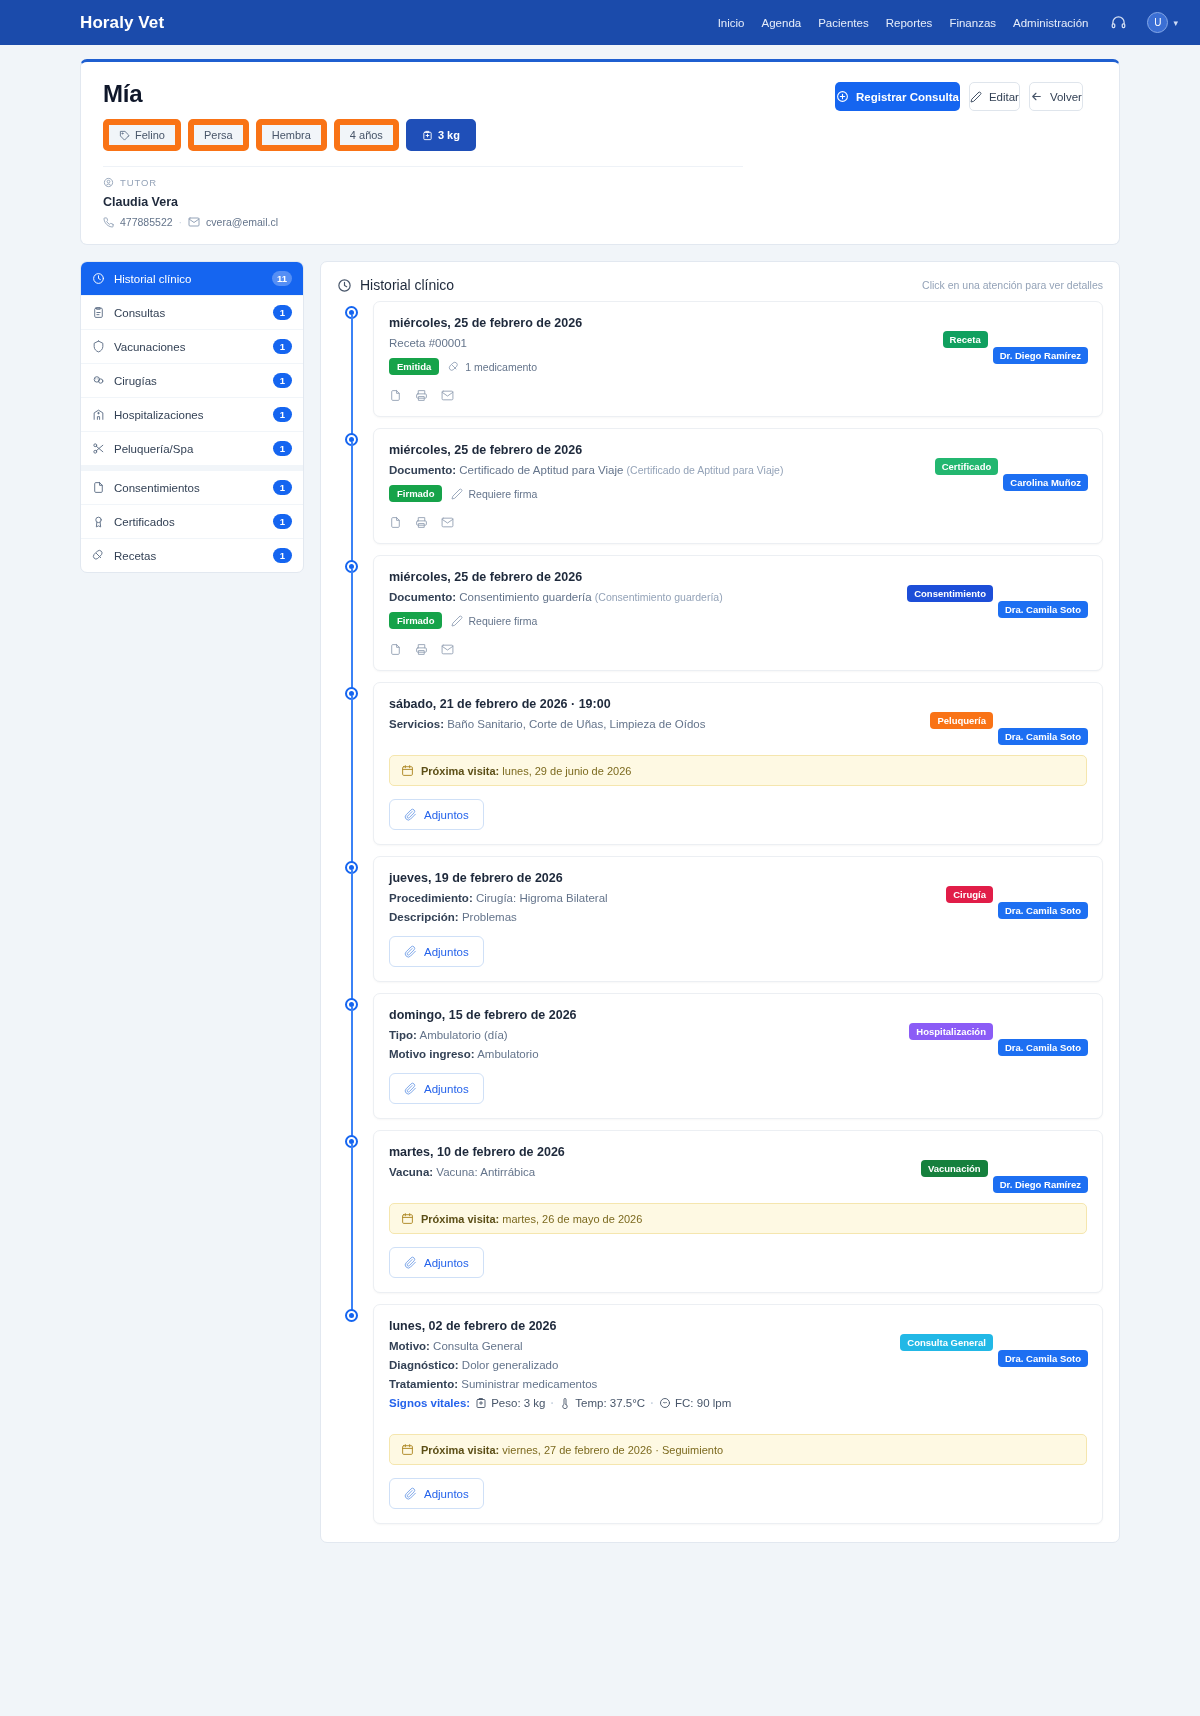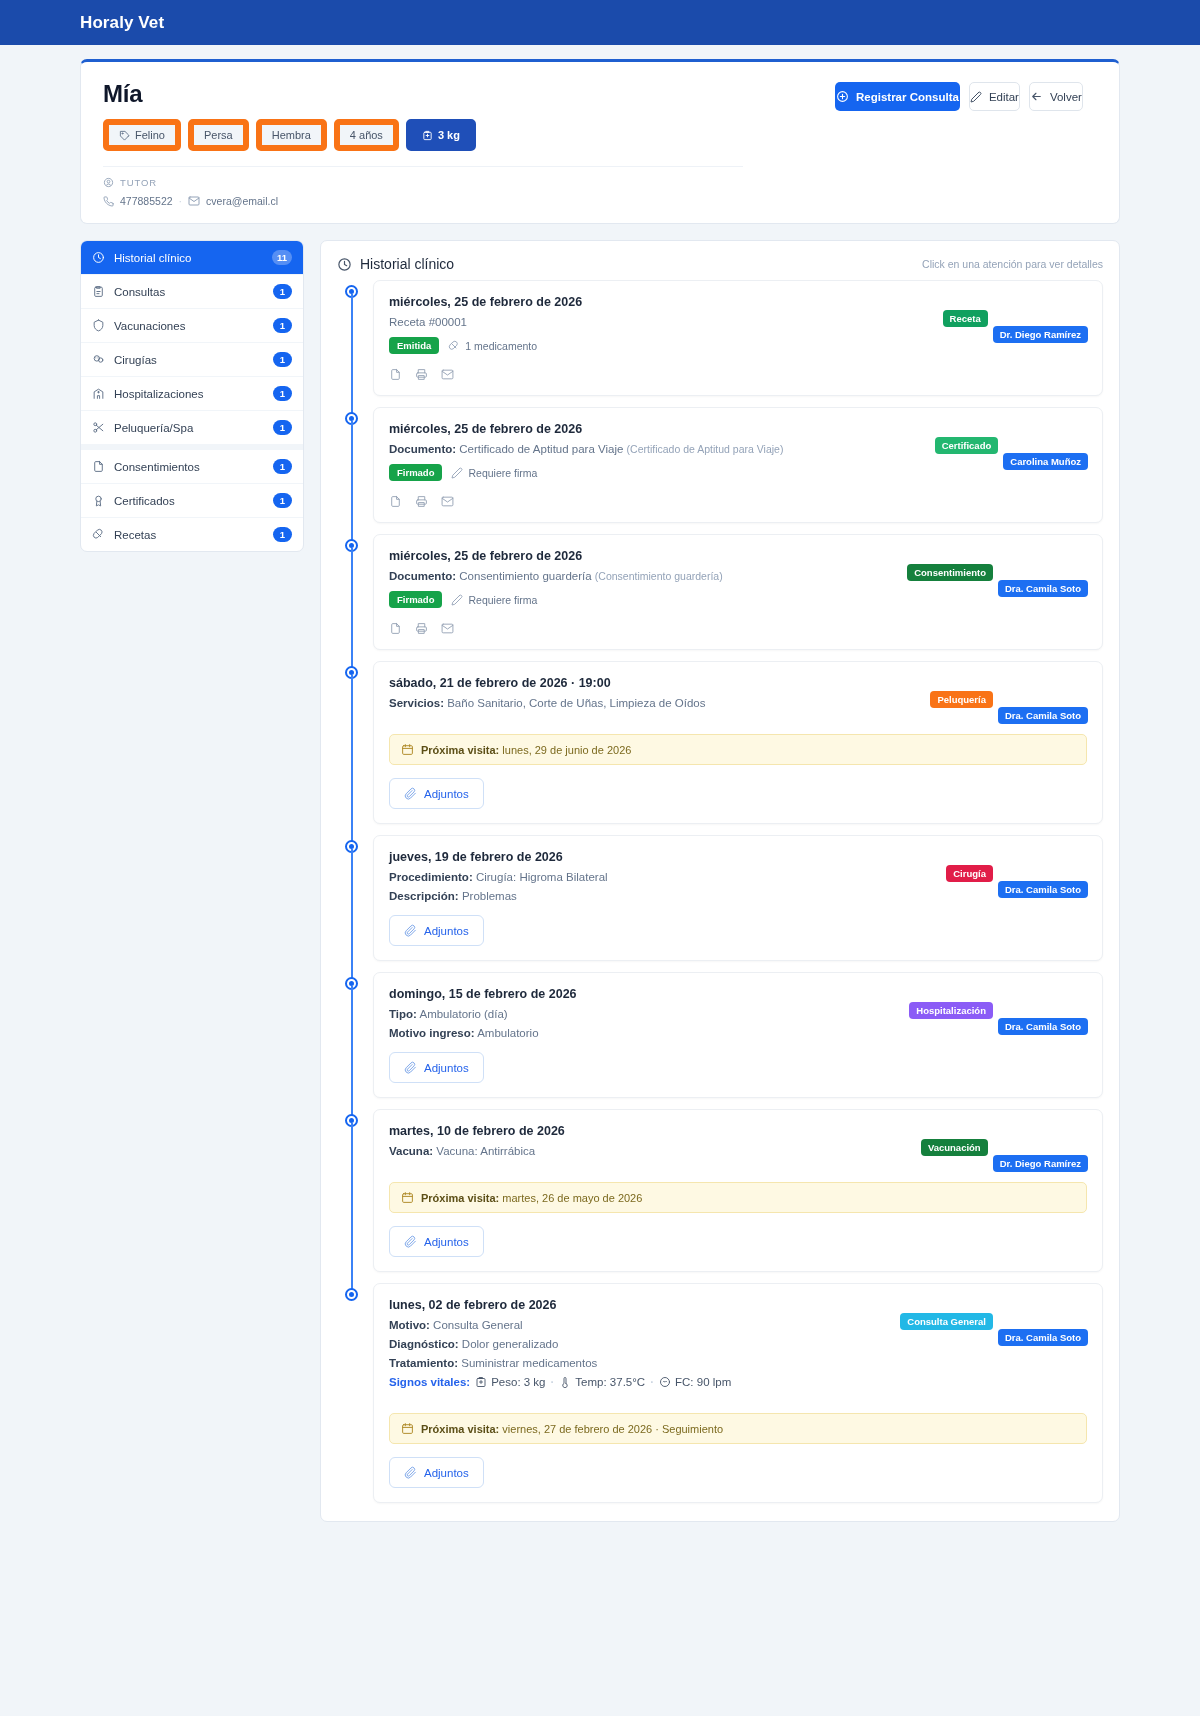--- a/index.html
+++ b/index.html
@@ -192,20 +192,39 @@
             display: flex; align-items: center; gap: 5px; flex-wrap: wrap; }
   .vitals .v { color: #475569; font-weight: 400; display: inline-flex; align-items: center; gap: 4px; }
   .vitals .dot-sep { color: #cbd5e1; }
   svg { display: block; }
 </style>
 </head>
 <body>
 
 <div class="topbar">
   <div class="brand">Horaly Vet</div>
+  <nav class="topnav">
+    <a>Inicio</a>
+    <a>Agenda</a>
+    <a>Pacientes</a>
+    <a>Reportes</a>
+    <a>Finanzas</a>
+    <a>Administración</a>
+    <span class="headset-icon">
+      <svg width="15" height="15" viewBox="0 0 24 24" fill="none" stroke="#e6edfa" stroke-width="2" stroke-linecap="round">
+        <path d="M3 14v-2a9 9 0 0118 0v2"></path>
+          <rect x="2" y="14" width="4" height="6" rx="1.5"></rect>
+          <rect x="18" y="14" width="4" height="6" rx="1.5"></rect>
+      </svg>
+    </span>
+    <span class="avatar-wrap">
+      <span class="avatar">U</span>
+      <span class="caret">▾</span>
+    </span>
+  </nav>
 </div>
 
 <div class="page">
 
   <div class="patient-card">
     <div class="patient-left">
       <div class="patient-name">Mía</div>
 
       <div class="chips">
         <span class="chip">
@@ -237,20 +256,21 @@
       <div class="tutor-label">
         <span>
           <svg width="11" height="11" viewBox="0 0 24 24" fill="none" stroke="#94a3b8" stroke-width="2">
             <circle cx="12" cy="12" r="9"></circle>
               <circle cx="12" cy="10" r="3"></circle>
               <path d="M6.5 19a6 6 0 0111 0"></path>
           </svg>
         </span>
         <span>TUTOR</span>
       </div>
+      <div class="tutor-name">Claudia Vera</div>
       <div class="tutor-contact">
         <span>
           <svg width="11" height="11" viewBox="0 0 24 24" fill="none" stroke="#94a3b8" stroke-width="2" stroke-linecap="round" stroke-linejoin="round">
             <path d="M22 16.9v3a2 2 0 01-2.2 2 19.8 19.8 0 01-8.6-3.1 19.5 19.5 0 01-6-6A19.8 19.8 0 012.1 4.2 2 2 0 014.1 2h3a2 2 0 012 1.7c.1 1 .4 1.9.7 2.8a2 2 0 01-.5 2.1L8.1 9.9a16 16 0 006 6l1.3-1.2a2 2 0 012.1-.5c.9.3 1.8.6 2.8.7a2 2 0 011.7 2z"></path>
           </svg>
         </span>
         <span>477885522</span>
         <span class="sep">·</span>
         <span>
           <svg width="12" height="12" viewBox="0 0 24 24" fill="none" stroke="#94a3b8" stroke-width="2" stroke-linecap="round" stroke-linejoin="round">
@@ -493,21 +513,21 @@
                   </svg>
                 </span>
               </div>
             </div>
           </div>
           <div class="tl-item">
             <span class="tl-dot"></span>
             <span class="tl-line"></span>
             <div class="event-card">
               <div class="event-badges">
-                <span class="badge" style="background:#15803d">Consentimiento</span>
+                <span class="badge" style="background:#1d4ed8">Consentimiento</span>
                 <span class="badge badge-doctor">Dra. Camila Soto</span>
               </div>
               <div class="event-date">miércoles, 25 de febrero de 2026</div>
               <div class="event-row"><b>Documento:</b> <span>Consentimiento guardería</span> <span class="event-sub">(Consentimiento guardería)</span></div>
               <div class="status-line">
                 <span class="pill">Firmado</span>
                 <span class="status-meta">
                   <span>
                     <svg width="12" height="12" viewBox="0 0 24 24" fill="none" stroke="#94a3b8" stroke-width="1.8" stroke-linecap="round" stroke-linejoin="round">
                       <path d="M17 3a2.8 2.8 0 014 4L7.5 20.5 2 22l1.5-5.5L17 3z"></path>

